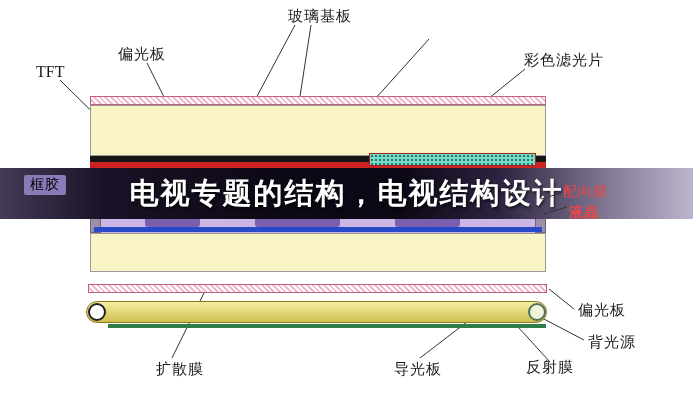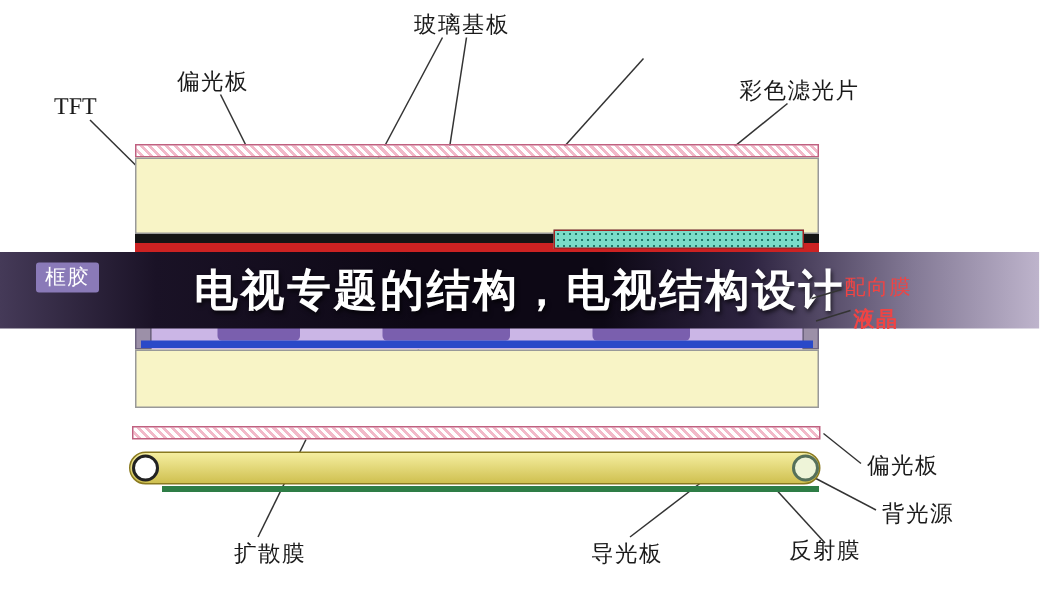--- a/index.html
+++ b/index.html
@@ -25,21 +25,21 @@
        border:1px solid #8a7a20;border-radius:11px;}
   .lamp{border-radius:50%;}
   .reflector{background:var(--reflector);}
   .banner{position:absolute;left:0;top:168px;width:693px;height:51px;
     background:linear-gradient(90deg,#453a58 0%,#1a1226 15%,#0d0815 40%,#0d0815 58%,#2d2340 72%,#847a96 88%,#beb4cc 100%);
     display:flex;align-items:center;justify-content:center;}
   .banner span{font-family:"Liberation Sans","DejaVu Sans",sans-serif;
     font-weight:bold;font-size:29px;color:#ffffff;letter-spacing:2px;
     text-shadow:1px 2px 3px rgba(0,0,0,.65);}
   .tag{position:absolute;font-size:14px;letter-spacing:1px;}
-  .tag.sealant-tag{left:24px;top:175px;padding:1px 6px;background:#8a7ab8;color:#ffffff;border-radius:2px;}
+  .tag.sealant-tag{left:24px;top:175px;padding:1px 6px;background:#8a7ab8;color:#000000;border-radius:2px;}
   .tag.right{color:#ef4444;}
 </style>
 </head>
 <body>
 
 <div class="stage">
 
   <svg class="lines">
     <line x1="295" y1="25" x2="238" y2="132"></line>
     <line x1="311" y1="25" x2="276" y2="252"></line>
@@ -75,24 +75,24 @@
 
   <div class="banner">
     <span>电视专题的结构，电视结构设计</span>
   </div>
 
   <svg class="lines">
     <line x1="561" y1="193" x2="541" y2="199"></line>
     <line x1="567" y1="207" x2="544" y2="214"></line>
   </svg>
 
-  <div class="lbl" style="left:276px;top:7px;">玻璃基板</div>
+  <div class="lbl" style="left:288px;top:7px;">玻璃基板</div>
   <div class="lbl" style="left:118px;top:45px;">偏光板</div>
   <div class="lbl en" style="left:36px;top:63px;">TFT</div>
-  <div class="lbl" style="left:493px;top:51px;text-align:center;">彩色滤光片</div>
+  <div class="lbl" style="left:524px;top:51px;text-align:center;">彩色滤光片</div>
 
   <div class="tag sealant-tag">框胶</div>
   <div class="tag right" style="left:563px;top:183px;">配向膜</div>
   <div class="tag right" style="left:569px;top:204px;font-weight:bold;">液晶</div>
 
   <div class="lbl" style="left:578px;top:301px;">偏光板</div>
   <div class="lbl" style="left:588px;top:333px;text-align:right;">背光源</div>
   <div class="lbl" style="left:526px;top:358px;">反射膜</div>
   <div class="lbl" style="left:394px;top:360px;">导光板</div>
   <div class="lbl" style="left:156px;top:360px;">扩散膜</div>

